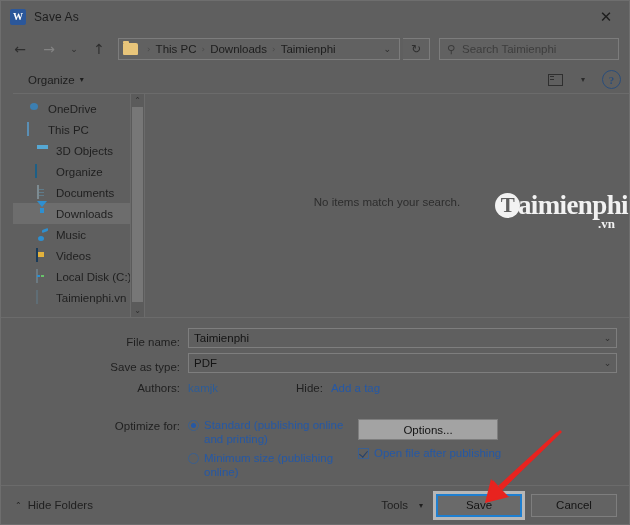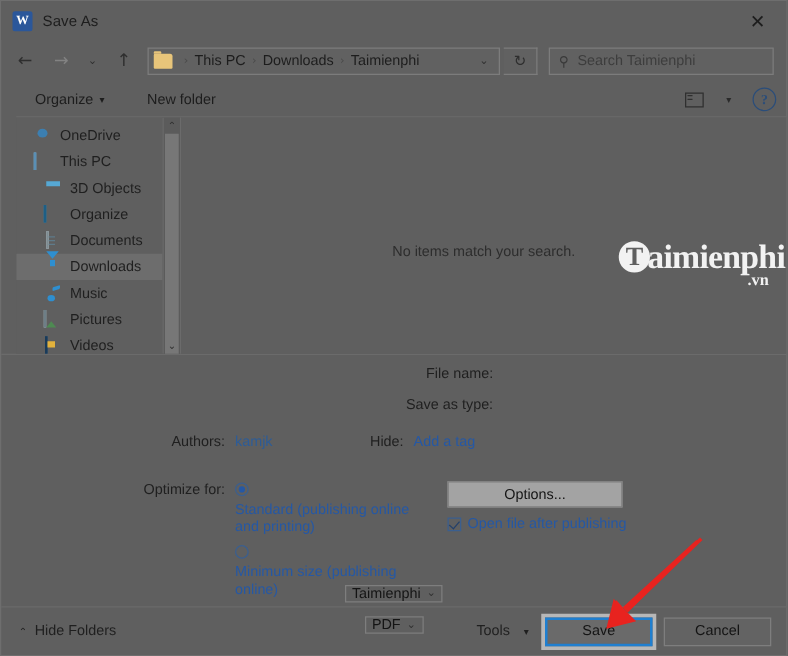--- a/index.html
+++ b/index.html
@@ -282,21 +282,21 @@
   .wm-vn{
     font-family:"Liberation Serif", serif;
     font-size:13px;font-weight:bold;color:#f2f2f2;
     align-self:flex-end;margin-left:-30px;margin-bottom:-13px;
   }
   
   .formwrap{
     flex:0 0 auto;border-top:1px solid #6b6b6b;
     padding:9px 12px 0 12px;
   }
-  .frow{display:flex;align-items:center;height:21px;margin-bottom:4px;flex-direction:column;}
+  .frow{display:flex;align-items:flex-end;height:21px;margin-bottom:4px;}
   .flabel{
     width:175px;flex:0 0 175px;text-align:right;padding-right:8px;
     font-size:11.5px;color:#1f1f1f;box-sizing:border-box;
   }
   .combo{
     flex:1;height:20px;border:1px solid #7e7e7e;background:#5f5f5f;
     display:flex;align-items:center;padding-left:5px;box-sizing:border-box;
     min-width:0;
   }
   .combo-val{font-size:11.5px;color:#141414;}
@@ -314,21 +314,21 @@
     margin-left:78px;font-size:11.5px;color:#1f1f1f;padding-right:8px;
   }
   .meta-link{font-size:11.5px;color:#2558a5;}
   
   .optrow{display:flex;margin-top:20px;}
   .opt-label{
     width:175px;flex:0 0 175px;text-align:right;padding-right:8px;
     font-size:11.5px;color:#1f1f1f;box-sizing:border-box;padding-top:1px;
   }
   .opt-left{width:160px;flex:0 0 160px;}
-  .radio-line{display:flex;gap:5px;margin-bottom:6px;flex-direction:column;}
+  .radio-line{display:flex;gap:5px;margin-bottom:6px;}
   .radio{
     width:11px;height:11px;border-radius:50%;border:1.2px solid #3b5f8f;
     flex:0 0 11px;margin-top:1px;box-sizing:border-box;position:relative;
     background:#5f5f5f;
   }
   .radio.on:after{
     content:"";position:absolute;left:2px;top:2px;width:5px;height:5px;
     border-radius:50%;background:#2558a5;
   }
   .radio-txt{font-size:11.5px;color:#2558a5;line-height:13.5px;}
@@ -416,23 +416,20 @@
       <span class="search-ico">⚲</span>
       <span class="search-ph">Search Taimienphi</span>
     </div>
   </div>
 
   <div class="toolbar">
     <div class="tb-item">
       <span>Organize</span>
       <span class="tb-caret">▾</span>
     </div>
-    <div class="tb-item">
-      <span>New folder</span>
-    </div>
     <div class="tb-right">
       <div class="view-btn">
         <span class="view-ico"></span>
       </div>
       <div class="view-btn">
         <span class="tb-caret">▾</span>
       </div>
       <div class="help-btn">?</div>
     </div>
   </div>
@@ -460,24 +457,20 @@
         <span class="ni-ico"><span class="ic-doc"></span></span>
         <span>Documents</span>
       </div>
       <div class="nav-item indent selected">
         <span class="ni-ico"><span class="ic-dl"></span></span>
         <span>Downloads</span>
       </div>
       <div class="nav-item indent">
         <span class="ni-ico"><span class="ic-music"></span></span>
         <span>Music</span>
-      </div>
-      <div class="nav-item indent">
-        <span class="ni-ico"><span class="ic-pic"></span></span>
-        <span>Pictures</span>
       </div>
       <div class="nav-item indent">
         <span class="ni-ico"><span class="ic-vid"></span></span>
         <span>Videos</span>
       </div>
       <div class="nav-item indent">
         <span class="ni-ico"><span class="ic-disk"></span></span>
         <span>Local Disk (C:)</span>
       </div>
       <div class="nav-item indent">

